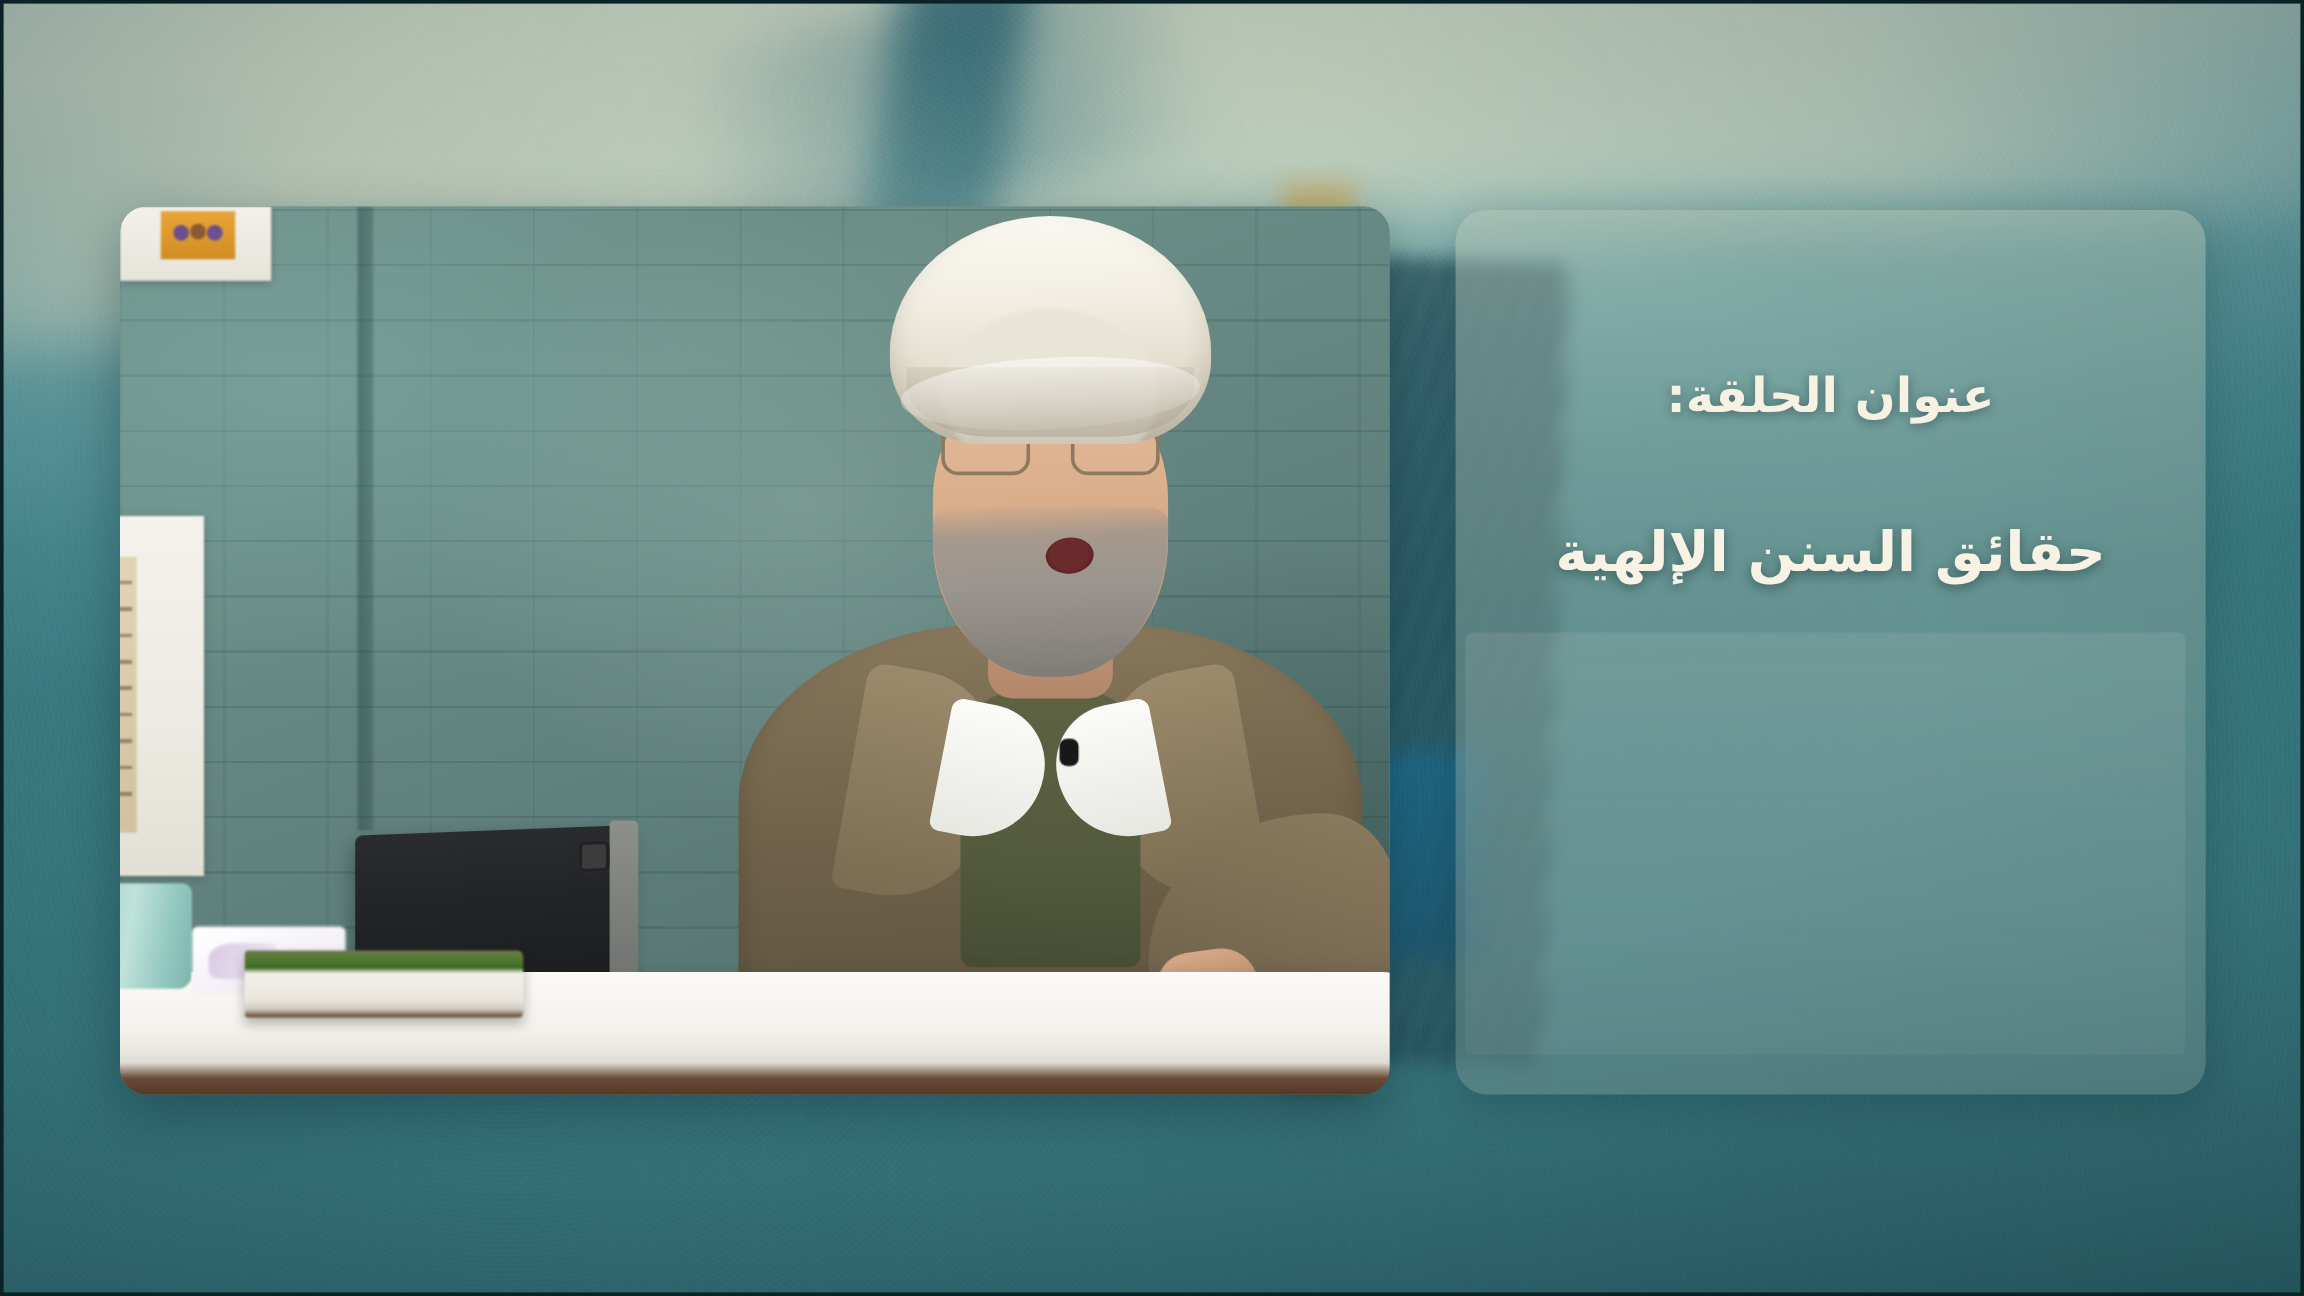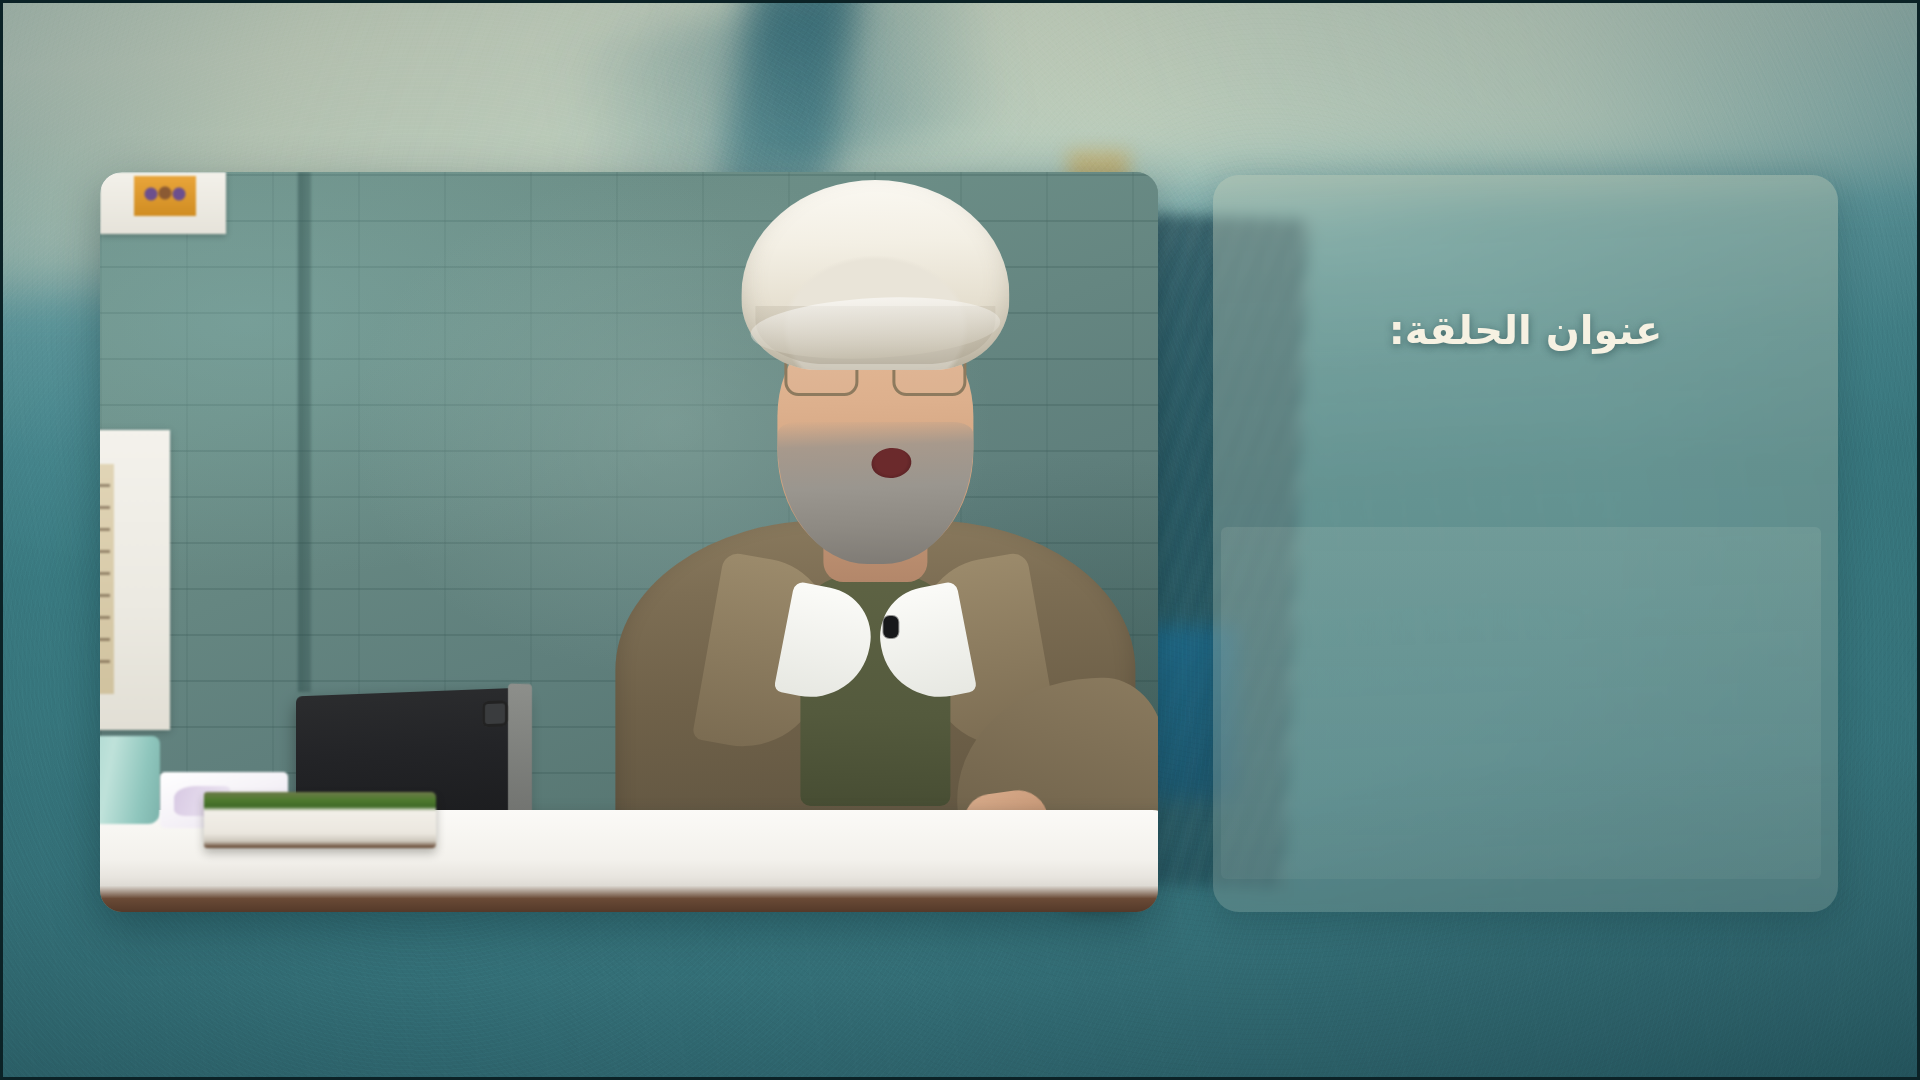--- a/index.html
+++ b/index.html
@@ -461,17 +461,18 @@
     <div class="v-desk"></div>
     <div class="v-mug"></div>
     <div class="v-tissue"></div>
     <div class="v-book"></div>
   </div>
 
   <div class="text-panel">
     <div class="panel-inner-block"></div>
     <div class="panel-text-wrap">
       <div class="episode-label">عنوان الحلقة:</div>
+      <div class="episode-title">حقائق السنن الإلهية</div>
     </div>
   </div>
 
   <div class="frame-border"></div>
 </div>
 
 </body></html>

